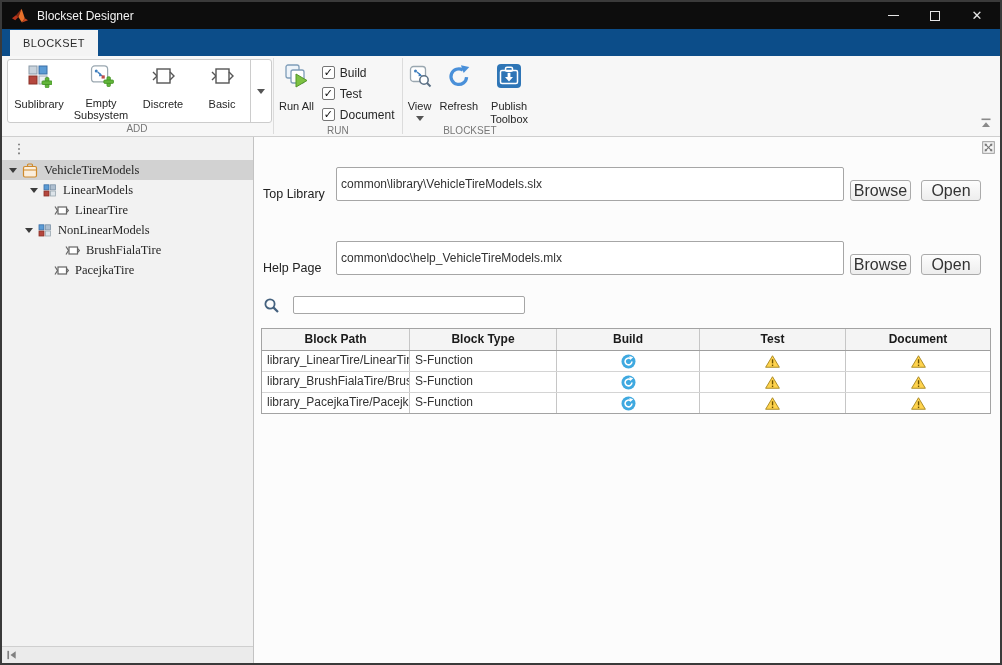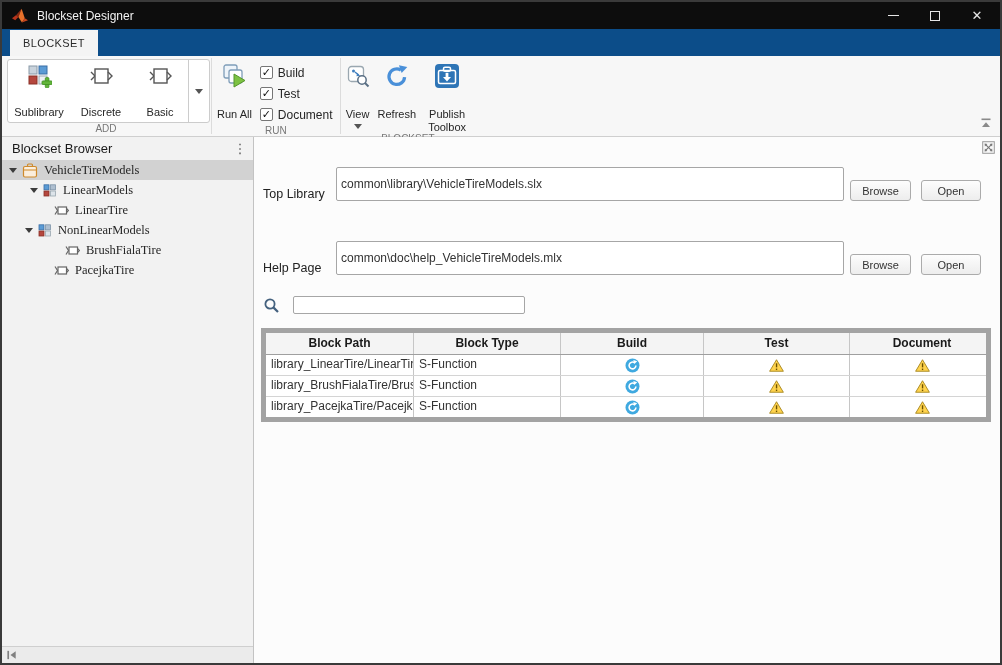--- a/index.html
+++ b/index.html
@@ -22,21 +22,21 @@
 
   
   .ribbon { height:81px; background:#f7f7f7; border-bottom:1px solid #cfcfcf; display:flex; position:relative; flex:0 0 auto; }
   .rsec { display:flex; flex-direction:column; padding-top:3px; }
   .rsec .sec-items { flex:1; display:flex; align-items:flex-start; }
   .rsec .sec-label { height:14px; text-align:center; font-size:10px; color:#777; line-height:12px; }
   .rdiv { width:1px; background:#dcdcdc; margin:2px 1px; }
 
   .gallery { border:1px solid #ccc; border-radius:3px; background:#fff; display:flex; margin-left:5px; height:64px; }
   .gal-item { width:62px; display:flex; flex-direction:column; align-items:center; padding-top:4px; cursor:default; }
-  .gal-item .glabel, .rbtn .glabel { font-size:11px; color:#262626; text-align:center; line-height:1.15; margin-top:18px; }
+  .gal-item .glabel, .rbtn .glabel { font-size:11px; color:#262626; text-align:center; line-height:1.15; margin-top:10px; }
   .gal-drop { width:21px; border-left:1px solid #ccc; display:flex; align-items:center; justify-content:center; }
   .tri-down { width:0; height:0; border-left:4px solid transparent; border-right:4px solid transparent; border-top:5px solid #555; }
 
   .rbtn { display:flex; flex-direction:column; align-items:center; padding:3px 4px 0 4px; cursor:default; }
   .rbtn .icon-slot { height:28px; display:flex; align-items:center; }
   .chk-col { display:flex; flex-direction:column; justify-content:flex-start; padding:3px 6px 0 4px; }
   .chk-row { display:flex; align-items:center; height:21px; }
   .chkbox { width:13px; height:13px; background:#fff; border:1px solid #767676; border-radius:2px; font-size:11px; line-height:11px; text-align:center; color:#111; margin-right:5px; }
   .chk-label { font-size:12px; color:#262626; }
   .ribbon-collapse { position:absolute; right:8px; bottom:4px; cursor:default; }
@@ -59,28 +59,28 @@
   .b-footer { height:17px; background:#ebebeb; border-top:1px solid #cfcfcf; display:flex; align-items:center; padding-left:4px; }
 
   
   .main { flex:1; background:#fcfcfc; position:relative; padding-left:9px; }
   .corner-expand { position:absolute; top:3px; right:5px; }
   .frow { display:flex; align-items:flex-end; }
   .frow.r1 { margin-top:16px; }
   .frow.r2 { margin-top:26px; }
   .flabel { width:64px; font-size:12.5px; color:#222; }
   .ftext { width:508px; height:19px; border:1px solid #a6a6a6; border-radius:2px; font-family:"Liberation Sans",sans-serif; font-size:12px; color:#333; padding:16px 4px; background:#fff; margin-left:9px; }
-  .btn { height:21px; border:1px solid #ababab; border-radius:3px; background:linear-gradient(#fdfdfd,#ededed); font-family:"Liberation Sans",sans-serif; font-size:11px; color:#333;margin-top:27px; }
+  .btn { height:21px; border:1px solid #ababab; border-radius:3px; background:linear-gradient(#fdfdfd,#ededed); font-family:"Liberation Sans",sans-serif; font-size:16px; color:#333;margin-top:27px; }
   .btn.browse { width:61px; margin-left:6px; }
   .btn.open { width:60px; margin-left:10px; }
   .search-row { margin-top:21px; display:flex; align-items:center; }
   .search-input { width:232px; height:18px; border:1px solid #a6a6a6; border-radius:2px; margin-left:13px; font-size:12px; padding:0 4px; }
 
   
-  .btable { margin:14px 0 0 -2px; width:730px; border:5px solid #a3a3a3; background:#fff; }
+  .btable { margin:14px 0 0 -2px; width:730px; border:1px solid #a3a3a3; background:#fff; }
   .trow { display:grid; grid-template-columns:148px 147px 143px 146px 144px; }
   .trow.head { background:#f4f4f4; border-bottom:1px solid #9f9f9f; }
   .tcell { height:20px; line-height:19px; font-size:12px; color:#333; padding:0 5px; border-right:1px solid #c6c6c6; overflow:hidden; white-space:nowrap; }
   .trow .tcell:last-child { border-right:none; }
   .trow.head .tcell { height:21px; line-height:21px; font-weight:bold; color:#1a1a1a; text-align:center; }
   .trow.data { border-bottom:1px solid #d4d4d4; }
   .trow.data:last-child { border-bottom:none; }
   .tcell.status { display:flex; align-items:center; justify-content:center; }
 </style>
 </head>
@@ -120,20 +120,32 @@
               <rect x="3" y="2" width="8" height="8" fill="#c9d3dc" stroke="#8a9aa8"></rect>
               <rect x="13" y="2" width="8" height="8" fill="#5b9bd5" stroke="#3a6ea5"></rect>
               <rect x="3" y="12" width="8" height="8" fill="#b5473e" stroke="#8a3027"></rect>
               <rect x="13" y="12" width="8" height="8" fill="#eef1f4" stroke="#9aa7b0"></rect>
               <rect x="19.3" y="13.6" width="3.6" height="10.2" rx="1" fill="#62b53a" stroke="#3f8f1f" stroke-width="0.8"></rect>
               <rect x="16" y="16.9" width="10.2" height="3.6" rx="1" fill="#62b53a" stroke="#3f8f1f" stroke-width="0.8"></rect>
             </svg>
             <span class="glabel">Sublibrary</span>
           </div>
           <div class="gal-item">
+            <svg width="26" height="24" viewBox="0 0 26 24">
+              <rect x="3" y="2" width="17" height="17" rx="3.5" fill="#fff" stroke="#9aa7b0" stroke-width="1.3"></rect>
+              <circle cx="8" cy="7.5" r="1.6" fill="#3f7fbf"></circle>
+              <path d="M9.5 8.5 L13 11.5" stroke="#3f7fbf" stroke-width="1.5"></path>
+              <polygon points="11.8,9.4 15,12.6 10.8,13" fill="#3f7fbf"></polygon>
+              <rect x="13.6" y="12" width="3.4" height="3.4" fill="#c0504d"></rect>
+              <rect x="19.3" y="13.6" width="3.6" height="10.2" rx="1" fill="#62b53a" stroke="#3f8f1f" stroke-width="0.8"></rect>
+              <rect x="16" y="16.9" width="10.2" height="3.6" rx="1" fill="#62b53a" stroke="#3f8f1f" stroke-width="0.8"></rect>
+            </svg>
+            <span class="glabel">Empty Subsystem</span>
+          </div>
+          <div class="gal-item">
             <svg width="24" height="24" viewBox="0 0 24 24">
               <polyline points="2,8 6,12 2,16" fill="none" stroke="#555" stroke-width="1.4"></polyline>
               <rect x="6" y="5" width="13" height="14" fill="#fff" stroke="#555" stroke-width="1.4"></rect>
               <polyline points="19,8 23,12 19,16" fill="none" stroke="#555" stroke-width="1.4"></polyline>
             </svg>
             <span class="glabel">Discrete</span>
           </div>
           <div class="gal-item" style="width:56px">
             <svg width="24" height="24" viewBox="0 0 24 24">
               <polyline points="2,8 6,12 2,16" fill="none" stroke="#555" stroke-width="1.4"></polyline>
@@ -230,21 +242,20 @@
         <rect x="1.5" y="0.5" width="9" height="1.6" fill="#8a8a8a"></rect>
         <polygon points="2,9 10,9 6,4.2" fill="#8a8a8a"></polygon>
       </svg>
     </span>
   </div>
 
   <div class="content">
 
     <div class="browser">
       <div class="b-header">
-        <span class="b-title">Blockset Browser</span>
         <span class="kebab">⋮</span>
       </div>
       <div class="tree">
 
         <div class="tree-row sel" style="padding-left:6px">
           <span class="twisty">
               <span class="tri"></span>
             </span>
           <span class="ticon">
             <svg width="16" height="15" viewBox="0 0 16 15">

